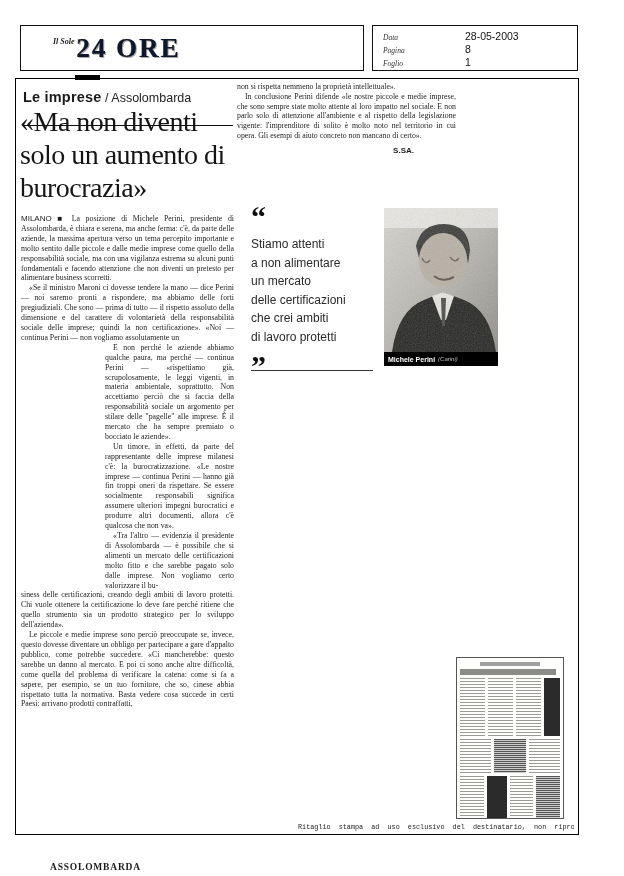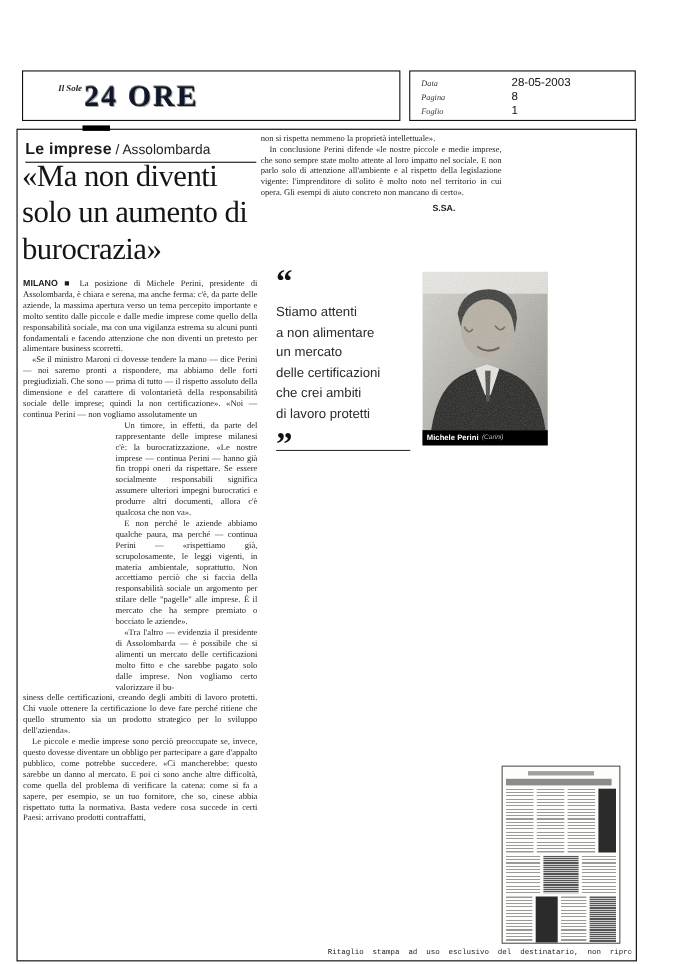--- a/index.html
+++ b/index.html
@@ -1,38 +1,38 @@
 <!DOCTYPE html>
 <html><head>
 <meta charset="utf-8">
 <style>
   html,body{margin:0;padding:0;}
   body{width:624px;height:876px;background:#ffffff;font-family:"Liberation Serif",serif;color:#1a1a1a;
        -webkit-font-smoothing:antialiased;position:relative;overflow:hidden;}
-  .page{position:absolute;inset:0;background:#fff;margin-top:39px;}
+  .page{position:absolute;inset:0;background:#fff;}
 
   
   .logo-box{position:absolute;left:20px;top:25px;width:344px;height:46px;border:1.5px solid #111;
             display:flex;align-items:center;padding-left:32px;box-sizing:border-box;background:#fff;}
   .logo-ilsole{font-size:8px;font-style:italic;font-weight:bold;transform:translateY(-7px);margin-right:2px;color:#222;}
   .logo-24ore{font-family:"Liberation Serif",serif;font-weight:900;font-size:27px;letter-spacing:2px;color:#0f172a;
               text-shadow:1px 1px 0 #aaa, -0.5px -0.5px 0 #777;}
   .meta-box{position:absolute;left:372px;top:25px;width:206px;height:46px;border:1.5px solid #111;
             box-sizing:border-box;padding:4px 0 0 10px;background:#fff;}
   .meta-row{display:flex;align-items:baseline;height:13px;}
   .meta-label{width:82px;font-size:7.5px;font-style:italic;color:#333;font-family:"Liberation Serif",serif;}
   .meta-value{font-size:10.5px;font-family:"Liberation Sans",sans-serif;color:#111;}
 
   
   .frame{position:absolute;left:15px;top:78px;width:564px;height:757px;border:1.5px solid #000;
          box-sizing:border-box;background:#fff;}
   .top-dash{position:absolute;left:59px;top:-4px;width:25px;height:5px;background:#000;}
 
   .kicker{position:absolute;left:7px;top:10px;width:210px;border-bottom:1.2px solid #111;
-          padding-bottom:3px;font-family:"Liberation Sans",sans-serif;font-size:13px;white-space:nowrap;}
+          padding-bottom:20px;font-family:"Liberation Sans",sans-serif;font-size:13px;white-space:nowrap;}
   .kicker-bold{font-weight:bold;font-size:14.5px;letter-spacing:0.2px;}
   .kicker-rest{font-size:12.5px;color:#222;}
 
   .headline{position:absolute;left:4px;top:26px;width:218px;font-family:"Liberation Serif",serif;
             font-size:28px;line-height:33px;letter-spacing:-0.5px;color:#151515;font-weight:500;}
 
   
   .cont-col{position:absolute;left:221px;top:3px;width:219px;font-size:7.8px;line-height:9.8px;
             text-align:justify;color:#1c1c1c;}
   .cont-col p{margin:0;}
@@ -53,21 +53,21 @@
   .photo-wrap svg{display:block;}
   .caption-bar{height:14px;background:#000;color:#fff;display:flex;align-items:center;padding:0 4px;gap:3px;}
   .caption-name{font-family:"Liberation Sans",sans-serif;font-weight:bold;font-size:7px;white-space:nowrap;}
   .caption-credit{font-family:"Liberation Sans",sans-serif;font-style:italic;font-size:6px;color:#bbb;white-space:nowrap;}
 
   
   .body-col{position:absolute;left:5px;top:135px;width:213px;font-size:7.8px;line-height:9.9px;
             text-align:justify;color:#1c1c1c;}
   .body-col p{margin:0;}
   .body-col p.ind{text-indent:8px;}
-  .dateline{font-family:"Liberation Sans",sans-serif;font-weight:bold;font-size:8px;}
+  .dateline{font-family:"Liberation Sans",sans-serif;font-weight:normal;font-size:8px;}
   .narrow{margin-left:84px;}
 
   
   .thumb{position:absolute;left:440px;top:578px;width:108px;height:162px;border:1px solid #555;
          box-sizing:border-box;background:#fdfdfc;padding:4px 3px;overflow:hidden;}
   .t-row{display:flex;gap:3px;margin-bottom:3px;}
   .t-line{height:4px;background:#888;opacity:.8;}
   .t-col{flex:1;background:repeating-linear-gradient(#9a9a96 0 1px,transparent 1px 3px);}
   .t-photo{background:#2b2b2b;}
   .t-dark{background:repeating-linear-gradient(#555 0 1px,#ccc 1px 2px);}
@@ -166,22 +166,22 @@
       <div class="caption-bar">
         <span class="caption-name">Michele Perini</span>
         <span class="caption-credit">(Carini)</span>
       </div>
     </div>
 
     <div class="body-col">
       <p><span class="dateline">MILANO ■</span> <span>La posizione di Michele Perini, presidente di Assolombarda, è chiara e serena, ma anche ferma: c'è, da parte delle aziende, la massima apertura verso un tema percepito importante e molto sentito dalle piccole e dalle medie imprese come quello della responsabilità sociale, ma con una vigilanza estrema su alcuni punti fondamentali e facendo attenzione che non diventi un pretesto per alimentare business scorretti.</span></p>
       <p class="ind">«Se il ministro Maroni ci dovesse tendere la mano — dice Perini — noi saremo pronti a rispondere, ma abbiamo delle forti pregiudiziali. Che sono — prima di tutto — il rispetto assoluto della dimensione e del carattere di volontarietà della responsabilità sociale delle imprese; quindi la non certificazione». «Noi — continua Perini — non vogliamo assolutamente un</p>
       <div class="narrow">
+        <p class="ind">E non perché le aziende abbiamo qualche paura, ma perché — continua Perini — «rispettiamo già, scrupolosamente, le leggi vigenti, in materia ambientale, soprattutto. Non accettiamo perciò che si faccia della responsabilità sociale un argomento per stilare delle "pagelle" alle imprese. È il mercato che ha sempre premiato o bocciato le aziende».</p>
         <p class="ind">Un timore, in effetti, da parte del rappresentante delle imprese milanesi c'è: la burocratizzazione. «Le nostre imprese — continua Perini — hanno già fin troppi oneri da rispettare. Se essere socialmente responsabili significa assumere ulteriori impegni burocratici e produrre altri documenti, allora c'è qualcosa che non va».</p>
-        <p class="ind">E non perché le aziende abbiamo qualche paura, ma perché — continua Perini — «rispettiamo già, scrupolosamente, le leggi vigenti, in materia ambientale, soprattutto. Non accettiamo perciò che si faccia della responsabilità sociale un argomento per stilare delle "pagelle" alle imprese. È il mercato che ha sempre premiato o bocciato le aziende».</p>
         <p class="ind">«Tra l'altro — evidenzia il presidente di Assolombarda — è possibile che si alimenti un mercato delle certificazioni molto fitto e che sarebbe pagato solo dalle imprese. Non vogliamo certo valorizzare il bu-</p>
       </div>
       <p>siness delle certificazioni, creando degli ambiti di lavoro protetti. Chi vuole ottenere la certificazione lo deve fare perché ritiene che quello strumento sia un prodotto strategico per lo sviluppo dell'azienda».</p>
       <p class="ind">Le piccole e medie imprese sono perciò preoccupate se, invece, questo dovesse diventare un obbligo per partecipare a gare d'appalto pubblico, come potrebbe succedere. «Ci mancherebbe: questo sarebbe un danno al mercato. E poi ci sono anche altre difficoltà, come quella del problema di verificare la catena: come si fa a sapere, per esempio, se un tuo fornitore, che so, cinese abbia rispettato tutta la normativa. Basta vedere cosa succede in certi Paesi: arrivano prodotti contraffatti,</p>
     </div>
 
     <div class="thumb">
       <div class="t-line" style="width:60%;margin:0 auto 3px;"></div>
       <div class="t-line" style="width:96%;height:6px;margin-bottom:3px;background:#6e6e6a;"></div>
       <div class="t-row" style="height:58px;">

